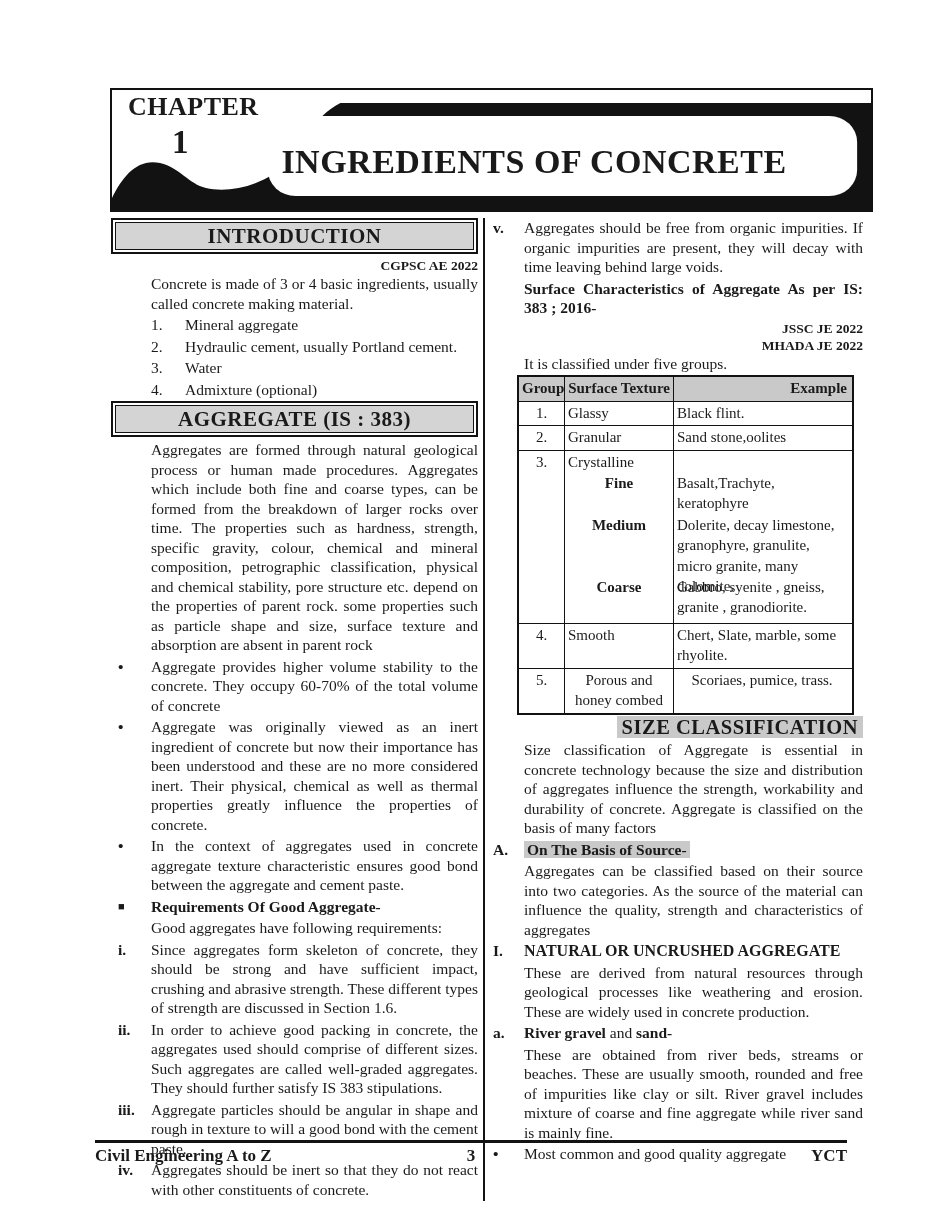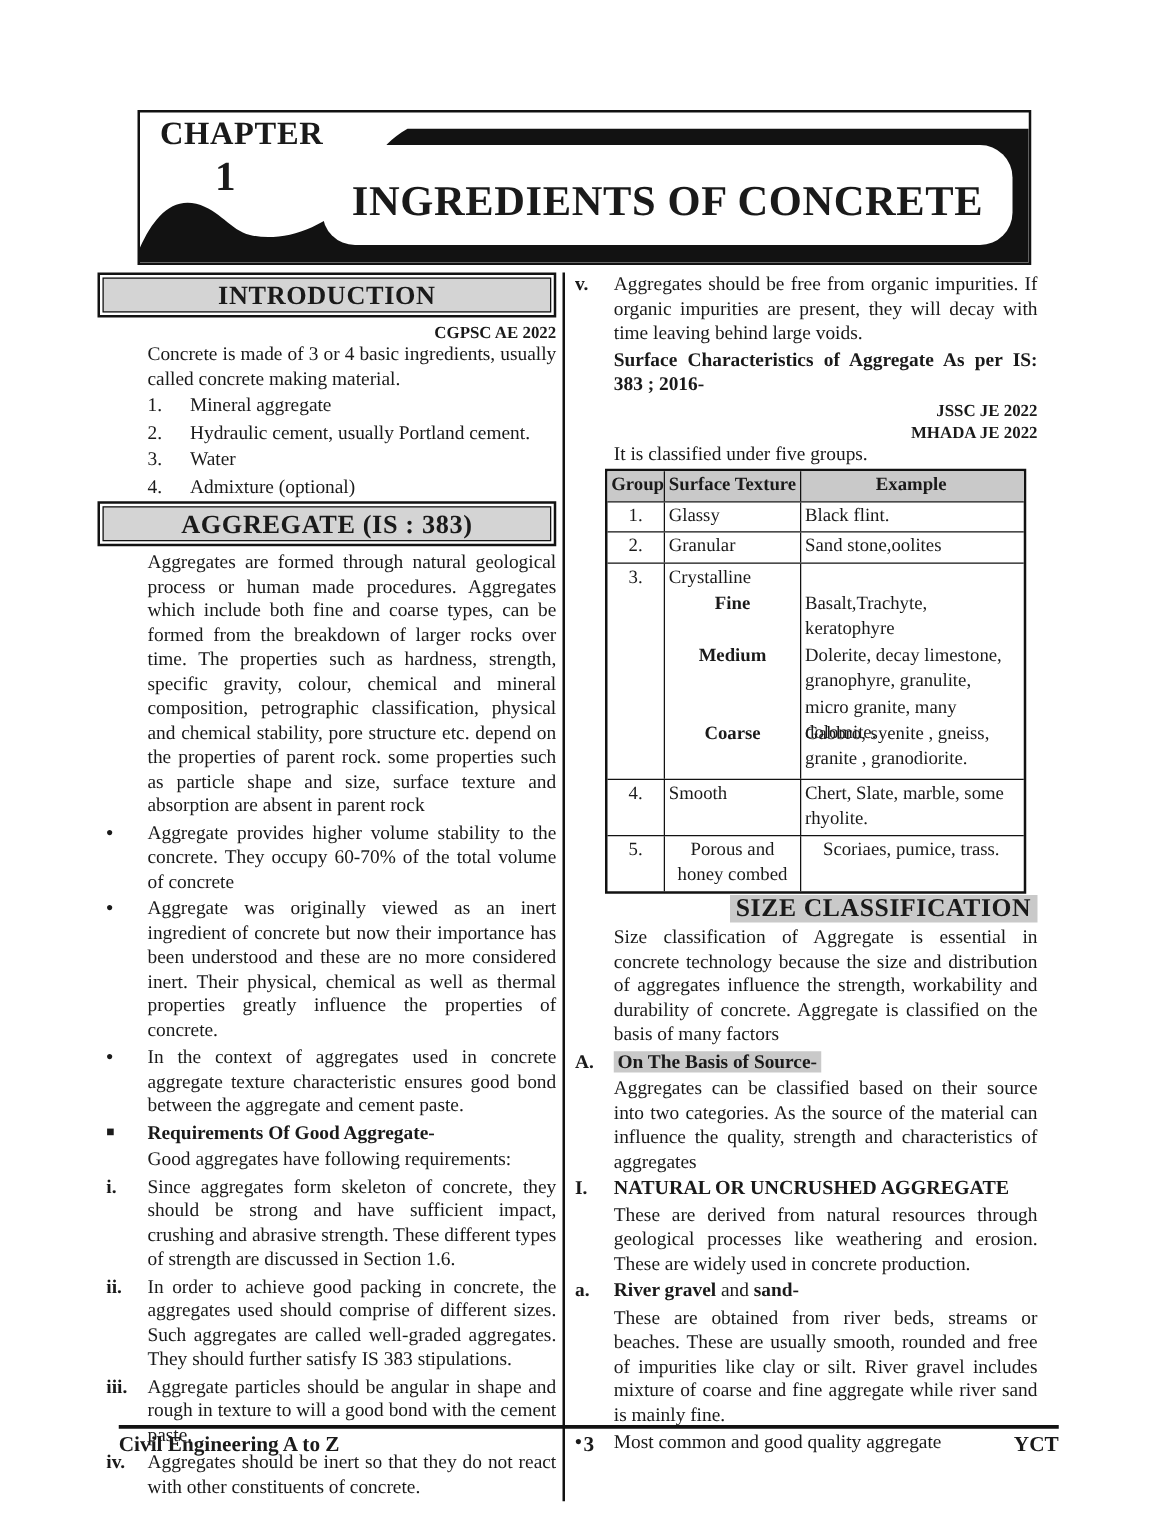--- a/index.html
+++ b/index.html
@@ -4,32 +4,32 @@
 <style>
   html,body{margin:0;padding:0;}
   body{
     width:936px;height:1210px;background:#ffffff;
     font-family:"Liberation Serif","DejaVu Serif",serif;
     color:#1a1a1a;
   }
   .page{position:relative;width:936px;height:1210px;background:#fff;overflow:hidden;}
 
   
-  .banner{position:absolute;left:110px;top:88px;width:711px;height:120px;border:2px solid #121212;background:#fff;}
+  .banner{position:absolute;left:110px;top:88px;width:711px;height:120px;border:2px solid #121212;background:#fff;padding-left:48px;}
   .banner svg{position:absolute;left:0;top:0;width:100%;height:100%;}
   .chapter-label{position:absolute;left:16px;top:2px;font-weight:bold;font-size:26px;letter-spacing:0.5px;}
   .chapter-num{position:absolute;left:60px;top:34px;font-weight:bold;font-size:33px;}
   .banner-title{
     position:absolute;left:146px;top:26px;width:552px;height:92px;
     display:flex;align-items:center;justify-content:center;
     font-weight:bold;font-size:34px;letter-spacing:0.5px;white-space:nowrap;
   }
 
   
-  .content{position:absolute;left:78px;top:218px;width:752px;display:flex;font-size:15.5px;line-height:19.5px;}
+  .content{position:absolute;left:111px;top:218px;width:752px;display:flex;font-size:15.5px;line-height:19.5px;}
   .col-left{width:372px;box-sizing:border-box;padding-right:5px;}
   .col-right{width:380px;box-sizing:border-box;border-left:2px solid #121212;padding-left:6px;}
 
   
   .hdr-outer{border:2px solid #121212;padding:2px;margin:0 0 3px 0;background:#fff;}
   .hdr-inner{border:1px solid #121212;background:#d4d4d4;text-align:center;font-weight:bold;font-size:21px;line-height:26px;letter-spacing:0.5px;}
 
   .exam-tag{text-align:right;font-weight:bold;font-size:13.5px;line-height:17px;}
   .para{margin:0 0 2px 40px;text-align:justify;}
   .para-r{margin:0 0 2px 33px;text-align:justify;}
@@ -41,21 +41,21 @@
   .num-list .marker{padding-left:40px;flex:0 0 74px;font-weight:normal;}
   .bold{font-weight:bold;}
   .sq{font-size:11px;line-height:19.5px;}
 
   
   .stable{margin:2px 0 2px 26px;width:333px;border:2px solid #121212;font-size:15px;line-height:20.5px;}
   .trow{display:grid;grid-template-columns:46px 109px 176px;border-top:1px solid #121212;}
   .trow:first-child{border-top:none;}
   .tc{padding:1px 3px 2px 3px;box-sizing:border-box;}
   .tc-b{border-right:1px solid #121212;}
-  .thead{background:#c9c9c9;font-weight:bold;text-align:center;}
+  .thead{background:#c9c9c9;font-weight:bold;text-align:right;}
   .tg{text-align:center;}
   .sub-label{font-weight:bold;text-align:center;}
   .h-cry{height:21px;}
   .h-fine{height:42px;}
   .h-med{height:62px;}
   .h-coarse{height:44px;}
   .tcent{text-align:center;}
 
   
   .hl{background:#c9c9c9;padding:0 3px;}

